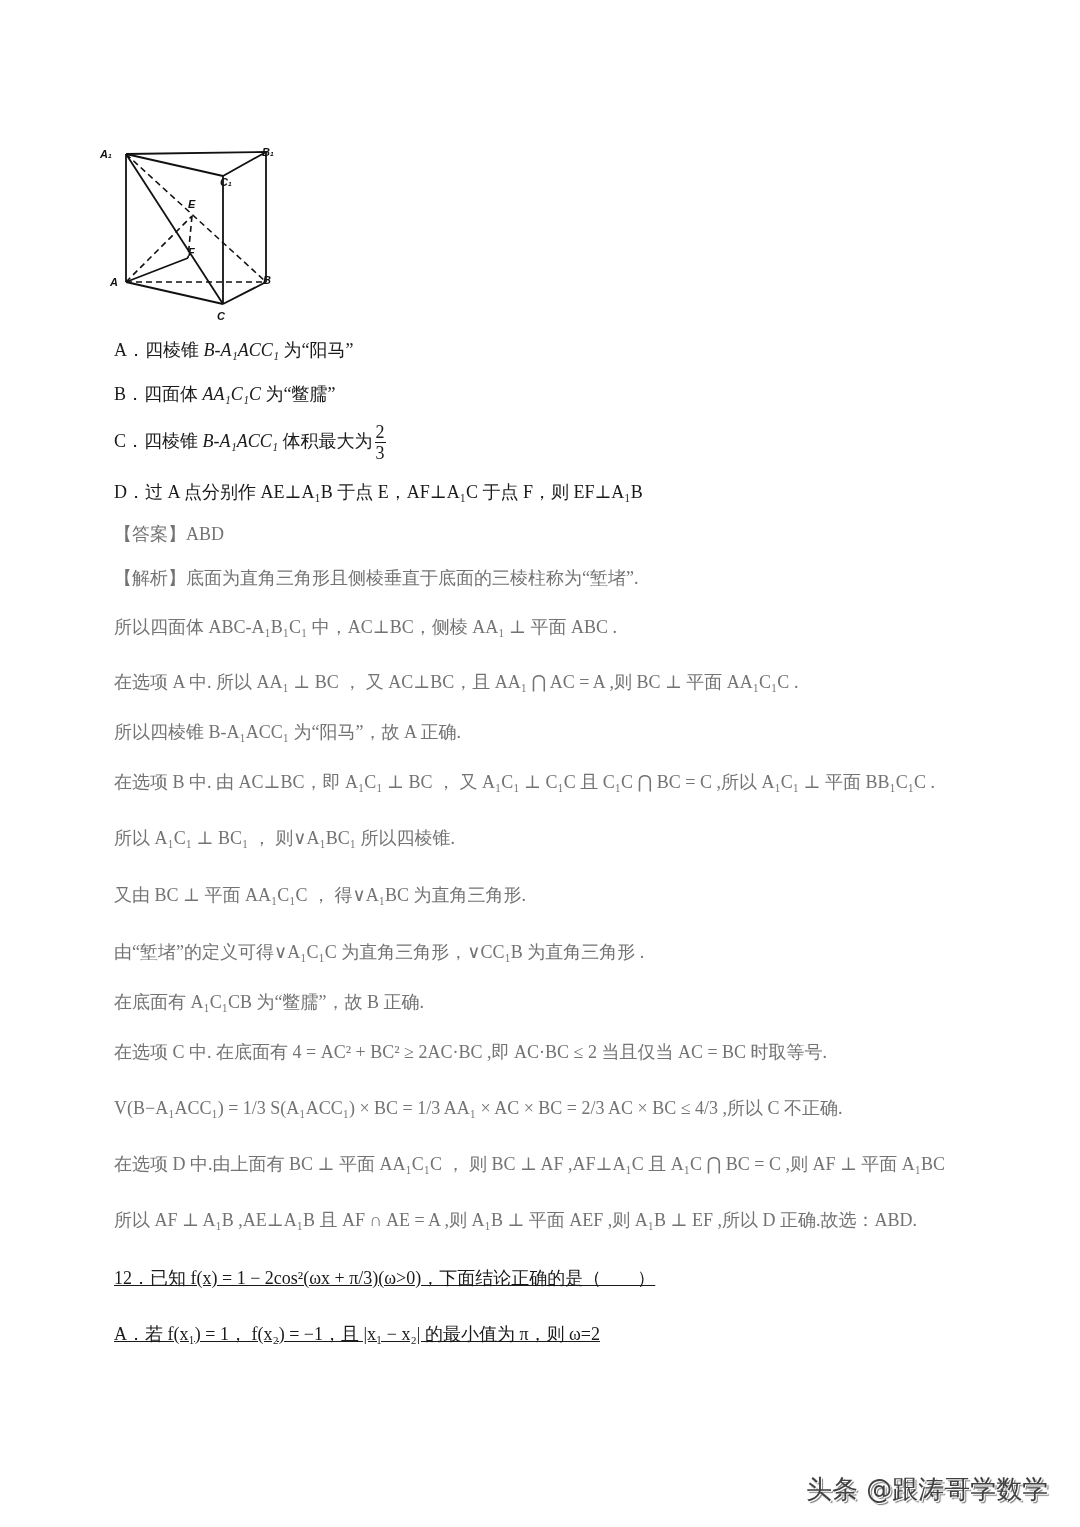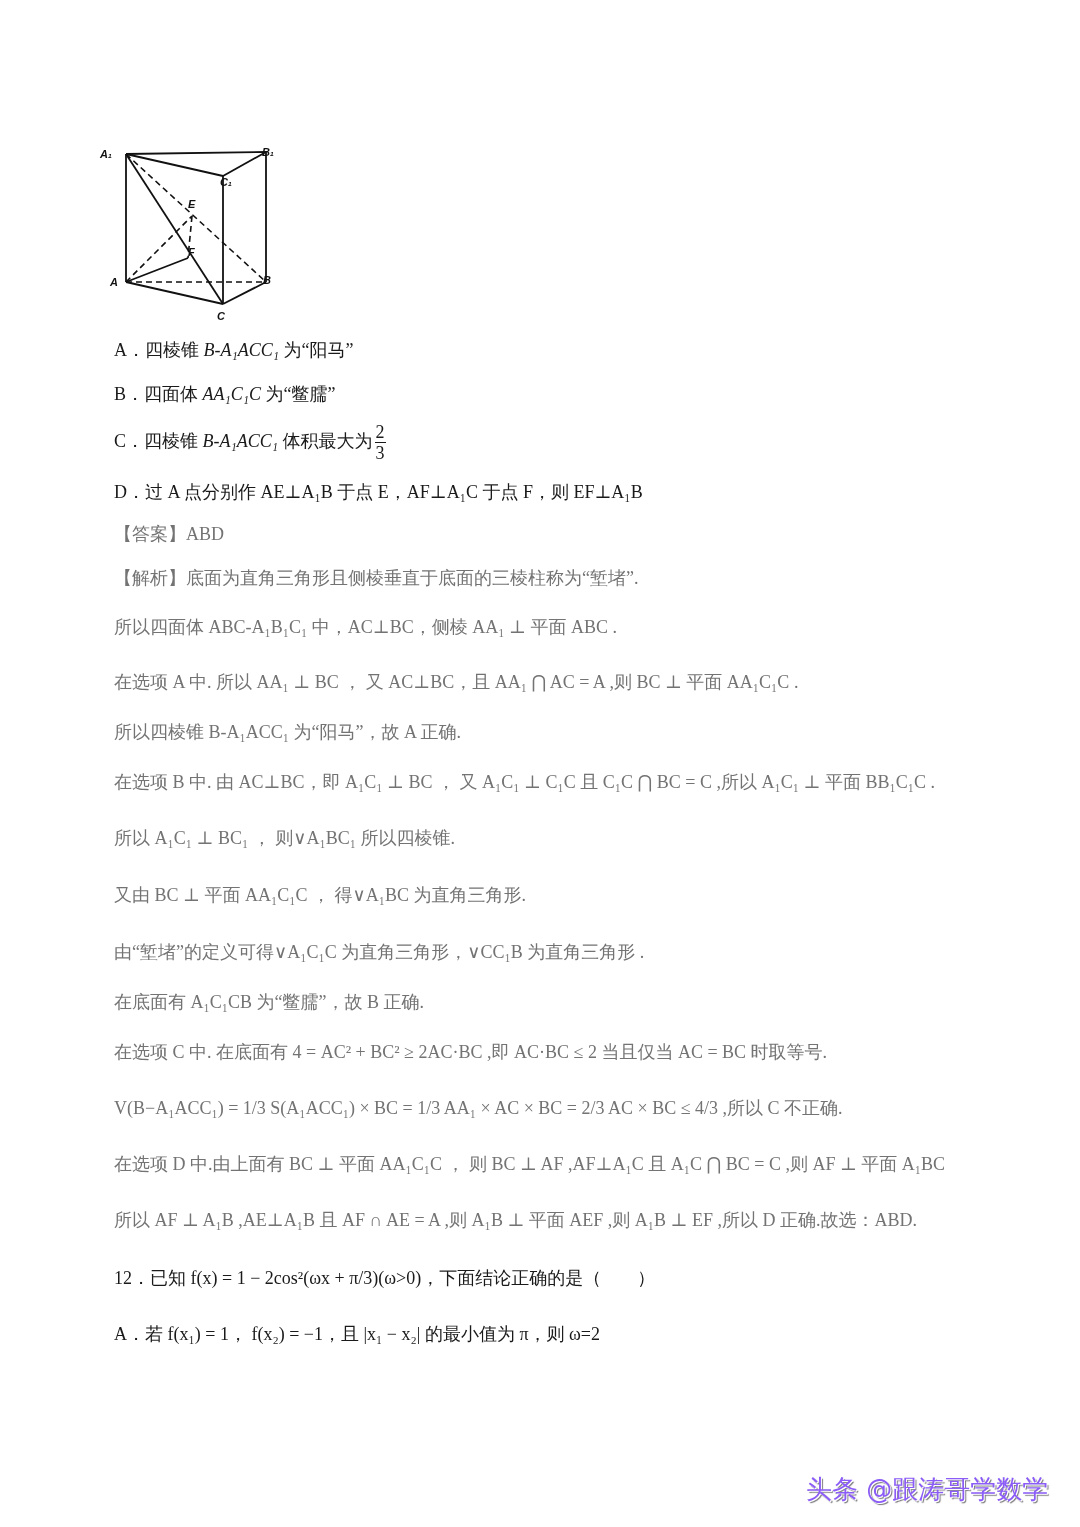--- a/index.html
+++ b/index.html
@@ -1,27 +1,27 @@
 <!DOCTYPE html>
 <html><head>
 <meta charset="utf-8">
 <style>
   html, body { margin:0; padding:0; background:#ffffff; }
   body { width:1080px; height:1527px; position:relative; overflow:hidden;
          font-family:"Liberation Serif","DejaVu Serif",serif; color:#1a1a1a; }
   .line { position:absolute; left:114px; font-size:18px; white-space:nowrap; line-height:24px; }
   .red { color:#737373; }
-  .blk { color:#1a1a1a; }
+  .blk { color:#1a1a1a;text-decoration:underline; }
   i, .m { font-style:italic; }
   .frac { display:inline-block; vertical-align:middle; text-align:center; margin:0 2px; font-style:normal; }
   .frac span { display:block; line-height:20px; font-size:18px; }
   .frac .num { border-bottom:1px solid currentColor; padding:0 1px; }
   .figure { position:absolute; left:96px; top:136px; width:190px; height:190px;font-style:italic; }
   .watermark { position:absolute; left:806px; top:1472px; font-family:"DejaVu Sans",sans-serif;
-               font-size:26px; color:#8b5cf6; text-shadow:1px 1px 0 #fff, 2px 2px 1px #777; }
+               font-size:26px; color:#404040; text-shadow:1px 1px 0 #fff, 2px 2px 1px #777; }
 </style>
 </head>
 <body>
 
 <div class="figure">
   <svg width="190" height="190" viewBox="0 0 190 190">
     <g stroke="#111" stroke-width="1.8" fill="none">
       <line x1="30" y1="18" x2="170" y2="16"></line>
       <line x1="30" y1="18" x2="127" y2="40"></line>
       <line x1="127" y1="40" x2="170" y2="16"></line>

